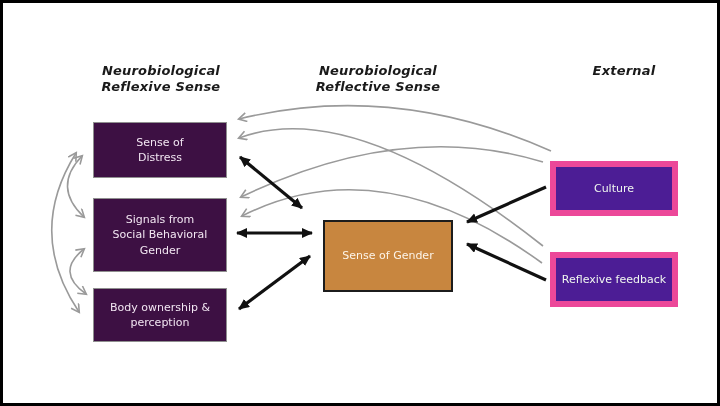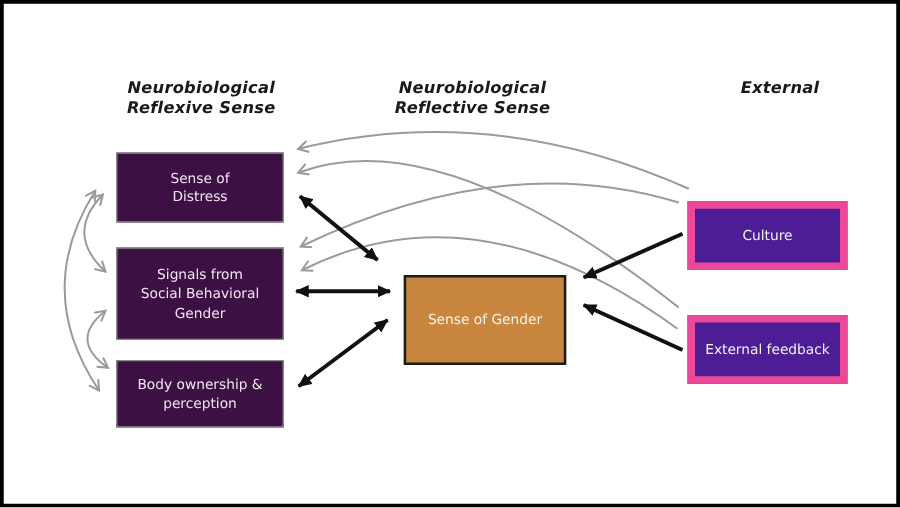--- a/index.html
+++ b/index.html
@@ -106,16 +106,16 @@
 
   <div class="node orange" style="left:320px;top:201px;width:130px;height:72px;margin-top:16px;">
     <span>Sense of Gender</span>
   </div>
 
   <div class="node green" style="left:547px;top:158px;width:128px;height:55px;">
     <span>Culture</span>
   </div>
 
   <div class="node green" style="left:547px;top:249px;width:128px;height:55px;">
-    <span>External feedback</span>
+    <span>Reflexive feedback</span>
   </div>
 
 </div>
 
 </body></html>

